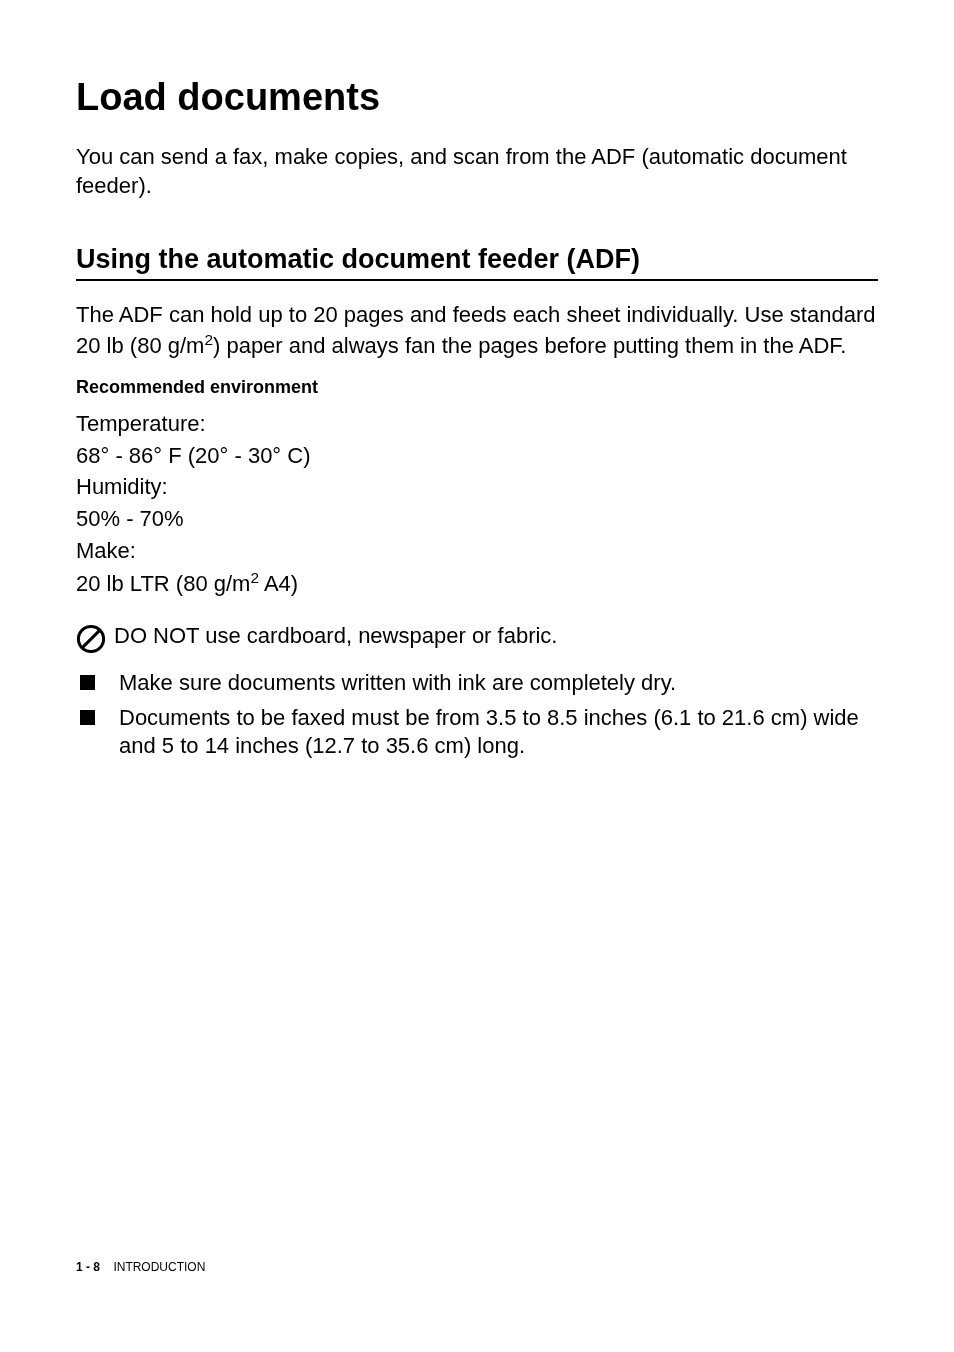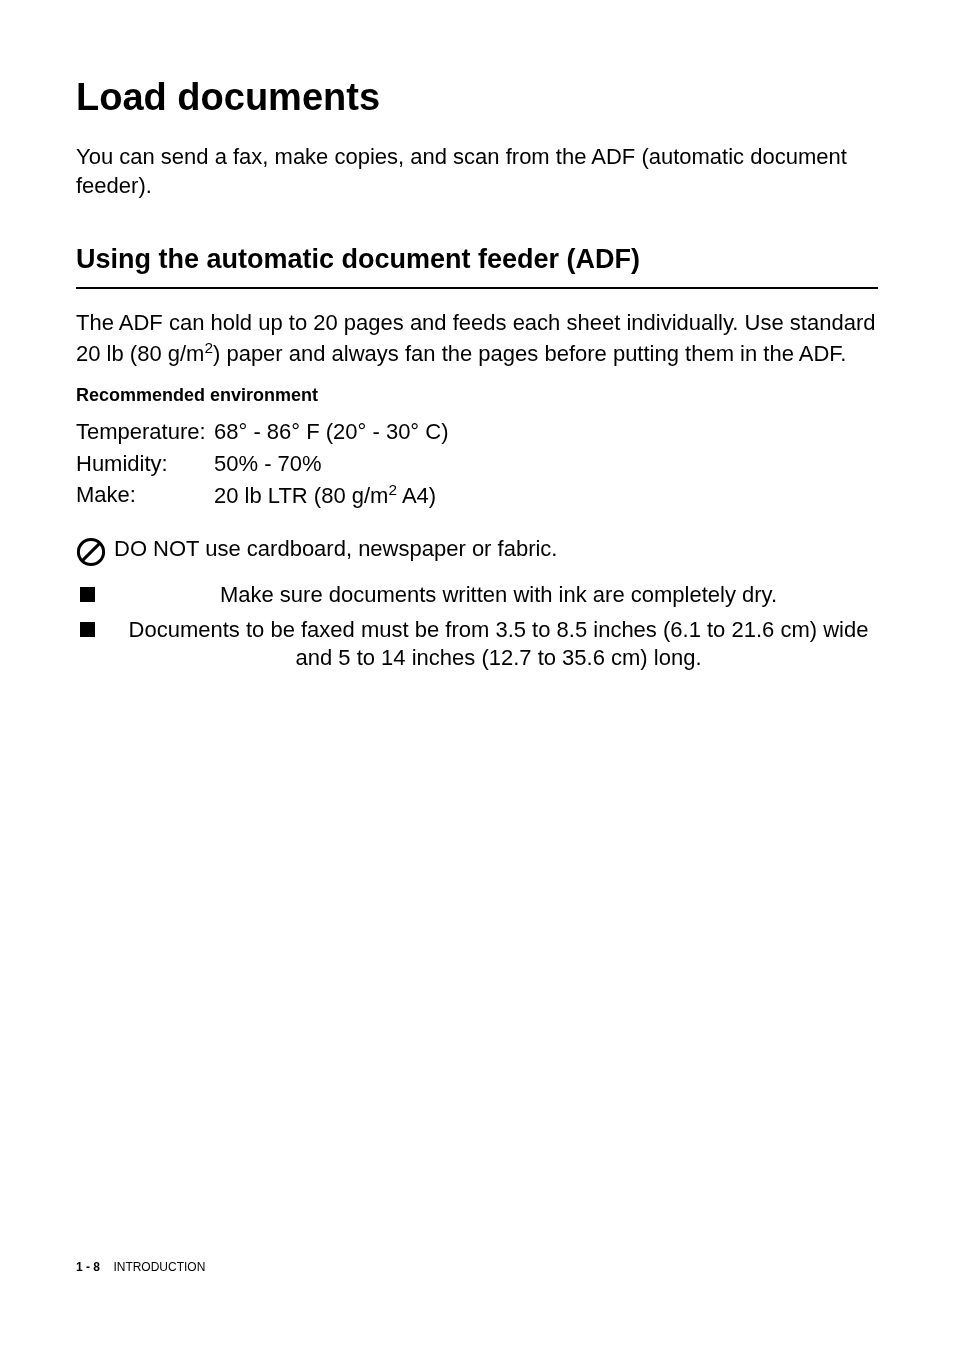--- a/index.html
+++ b/index.html
@@ -23,40 +23,41 @@
     }
     .intro-text {
       font-size: 22px;
       line-height: 1.3;
       margin-bottom: 44px;
     }
     .sub-heading {
       font-size: 27px;
       font-weight: bold;
       border-bottom: 2px solid #000;
-      padding-bottom: 12px;
+      padding-bottom: 4px;
       margin-bottom: 20px;
     }
     .body-text {
       font-size: 22px;
       line-height: 1.3;
       margin-bottom: 16px;
     }
     .sub-sub-heading {
       font-size: 18px;
       font-weight: bold;
       margin-bottom: 10px;
     }
     .env-table {
       margin-bottom: 22px;
     }
     .env-row {
       display: flex;
       font-size: 22px;
       line-height: 1.45;
+      flex-direction: column;
     }
     .env-label {
       width: 138px;
     }
     .env-value {
       flex: 1;
     }
     .prohibit-block {
       display: flex;
       align-items: flex-start;
@@ -79,21 +80,20 @@
     }
     .bullet-list {
       list-style: none;
     }
     .bullet-item {
       display: flex;
       align-items: flex-start;
       font-size: 22px;
       line-height: 1.3;
       margin-bottom: 6px;
-      text-align: center;
     }
     .bullet-marker {
       width: 15px;
       height: 15px;
       background: #000;
       flex-shrink: 0;
       margin-right: 24px;
       margin-left: 4px;
       margin-top: 6px;
     }

